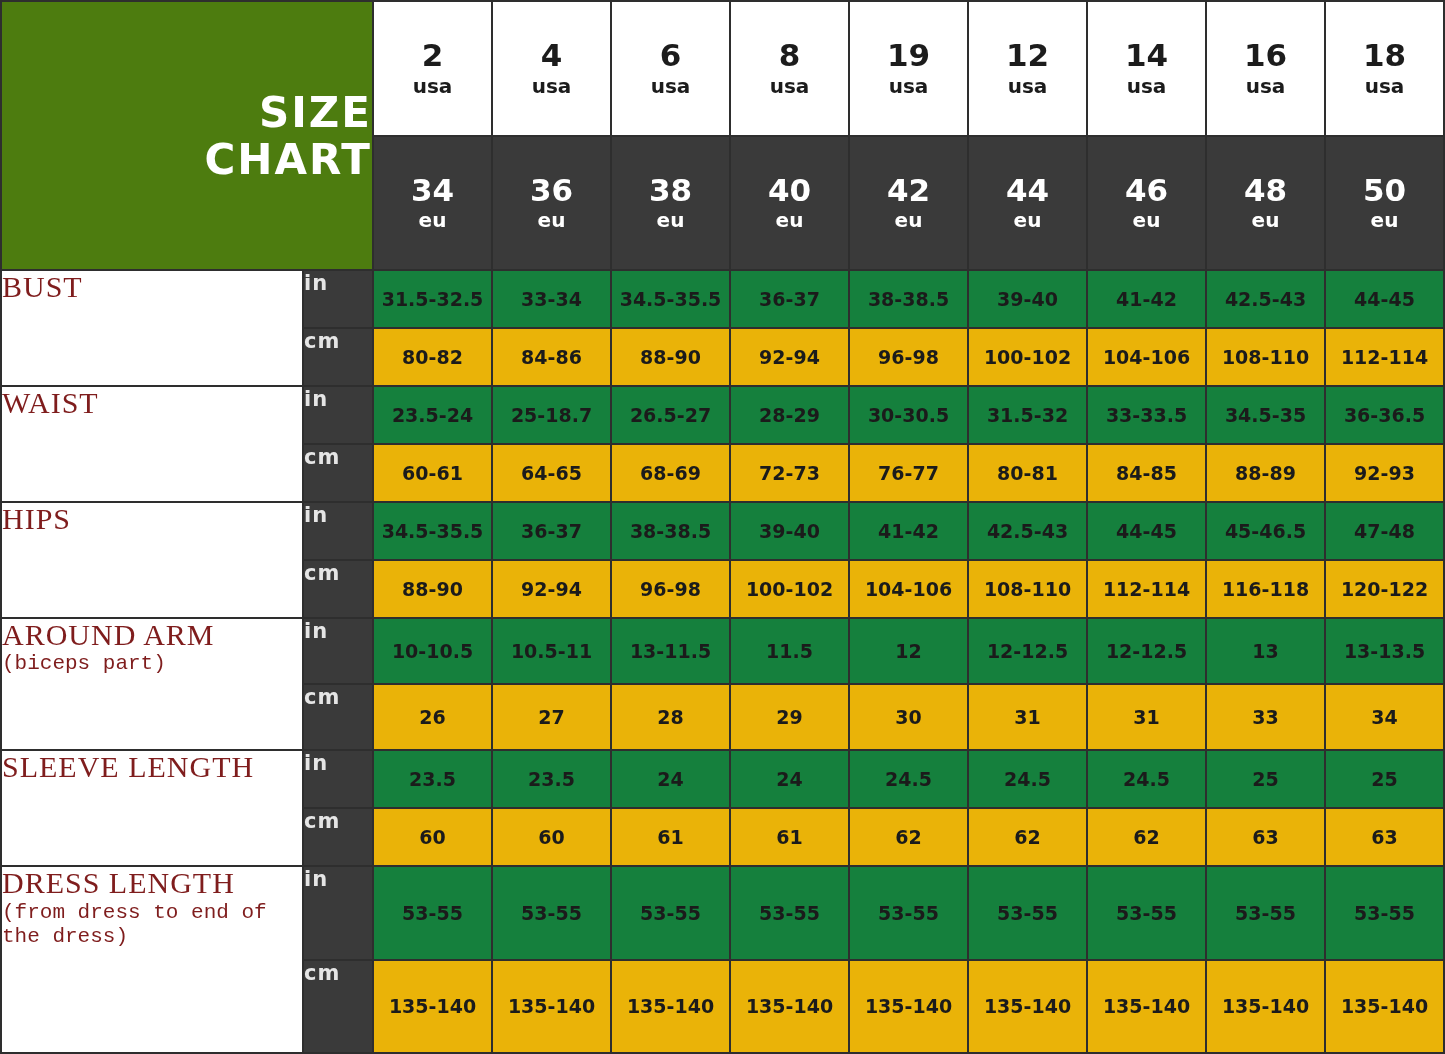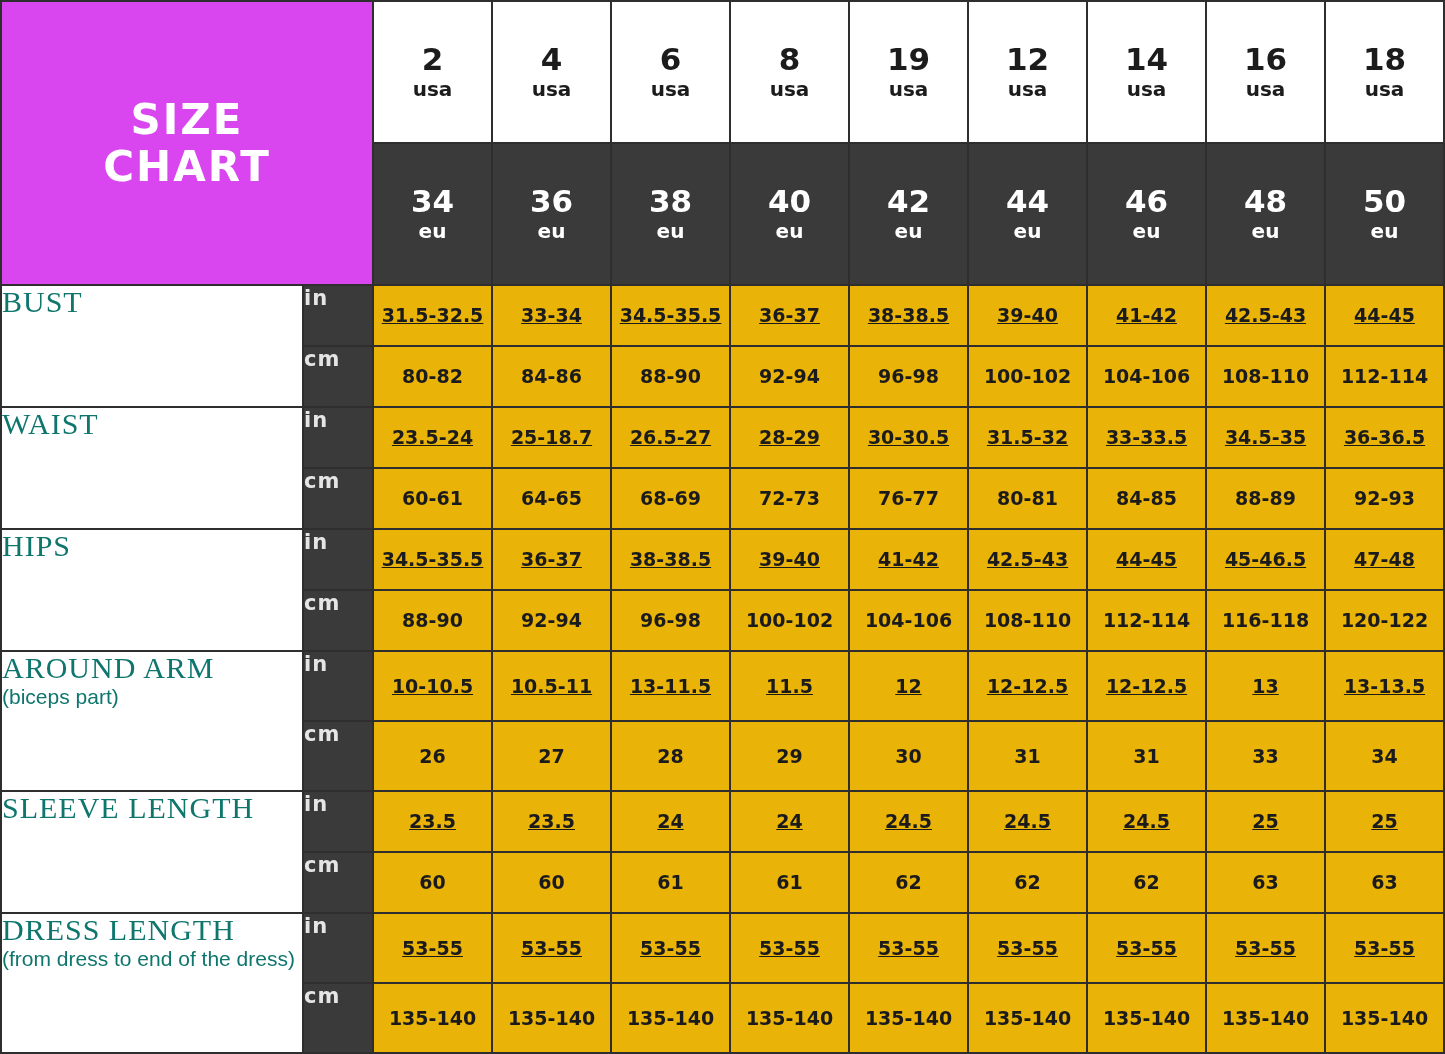--- a/index.html
+++ b/index.html
@@ -23,25 +23,25 @@
     table-layout: fixed;
   }
   table.size-chart td, table.size-chart th {
     border: 2px solid #2e2e2e;
     padding: 0;
     margin: 0;
   }
 
   
   .title-cell {
-    background: #d946ef;
+    background: #4d7c0f;
     color: #ffffff;
     vertical-align: middle;
     padding: 8px 14px 12px 14px;
-    text-align: center;
+    text-align: right;
   }
   .title-line {
     font-family: "DejaVu Sans", sans-serif;
     font-weight: bold;
     font-size: 42px;
     line-height: 1.12;
     letter-spacing: 2px;
     display: block;
   }
 
@@ -72,35 +72,35 @@
     font-family: "DejaVu Sans", sans-serif;
     font-weight: bold;
     font-size: 20px;
     line-height: 1.2;
     margin-top: 1px;
   }
 
   
   .row-label {
     background: #ffffff;
-    color: #0f766e;
+    color: #7f1d1d;
     vertical-align: top;
     padding: 8px 0 6px 14px;
     text-align: left;
   }
   .row-label .lbl-main {
     display: block;
     font-family: "Liberation Serif", serif;
     font-size: 30px;
     letter-spacing: 1px;
     line-height: 1.05;
   }
   .row-label .lbl-sub {
     display: block;
-    font-family: Liberation Sans, sans-serif;
+    font-family: Liberation Mono, monospace;
     font-size: 21px;
     line-height: 1.15;
     margin-top: 2px;
   }
 
   
   .unit-cell {
     background: #3a3a3a;
     color: #e5e5e5;
     vertical-align: top;
@@ -115,21 +115,21 @@
   
   .val {
     text-align: center;
     vertical-align: middle;
     font-family: "DejaVu Sans", sans-serif;
     font-weight: bold;
     font-size: 19px;
     color: #1b1b1b;
     letter-spacing: 0px;
   }
-  .val.shade { background: #eab308; text-decoration: underline; }
+  .val.shade { background: #15803d; }
   .val.plain { background: #eab308; }
 
   col.label-col { width: 302px; }
   col.unit-col  { width: 70px; }
   col.size-col  { width: 119px; }
 </style>
 </head>
 <body>
 
 <div id="chart-root">

